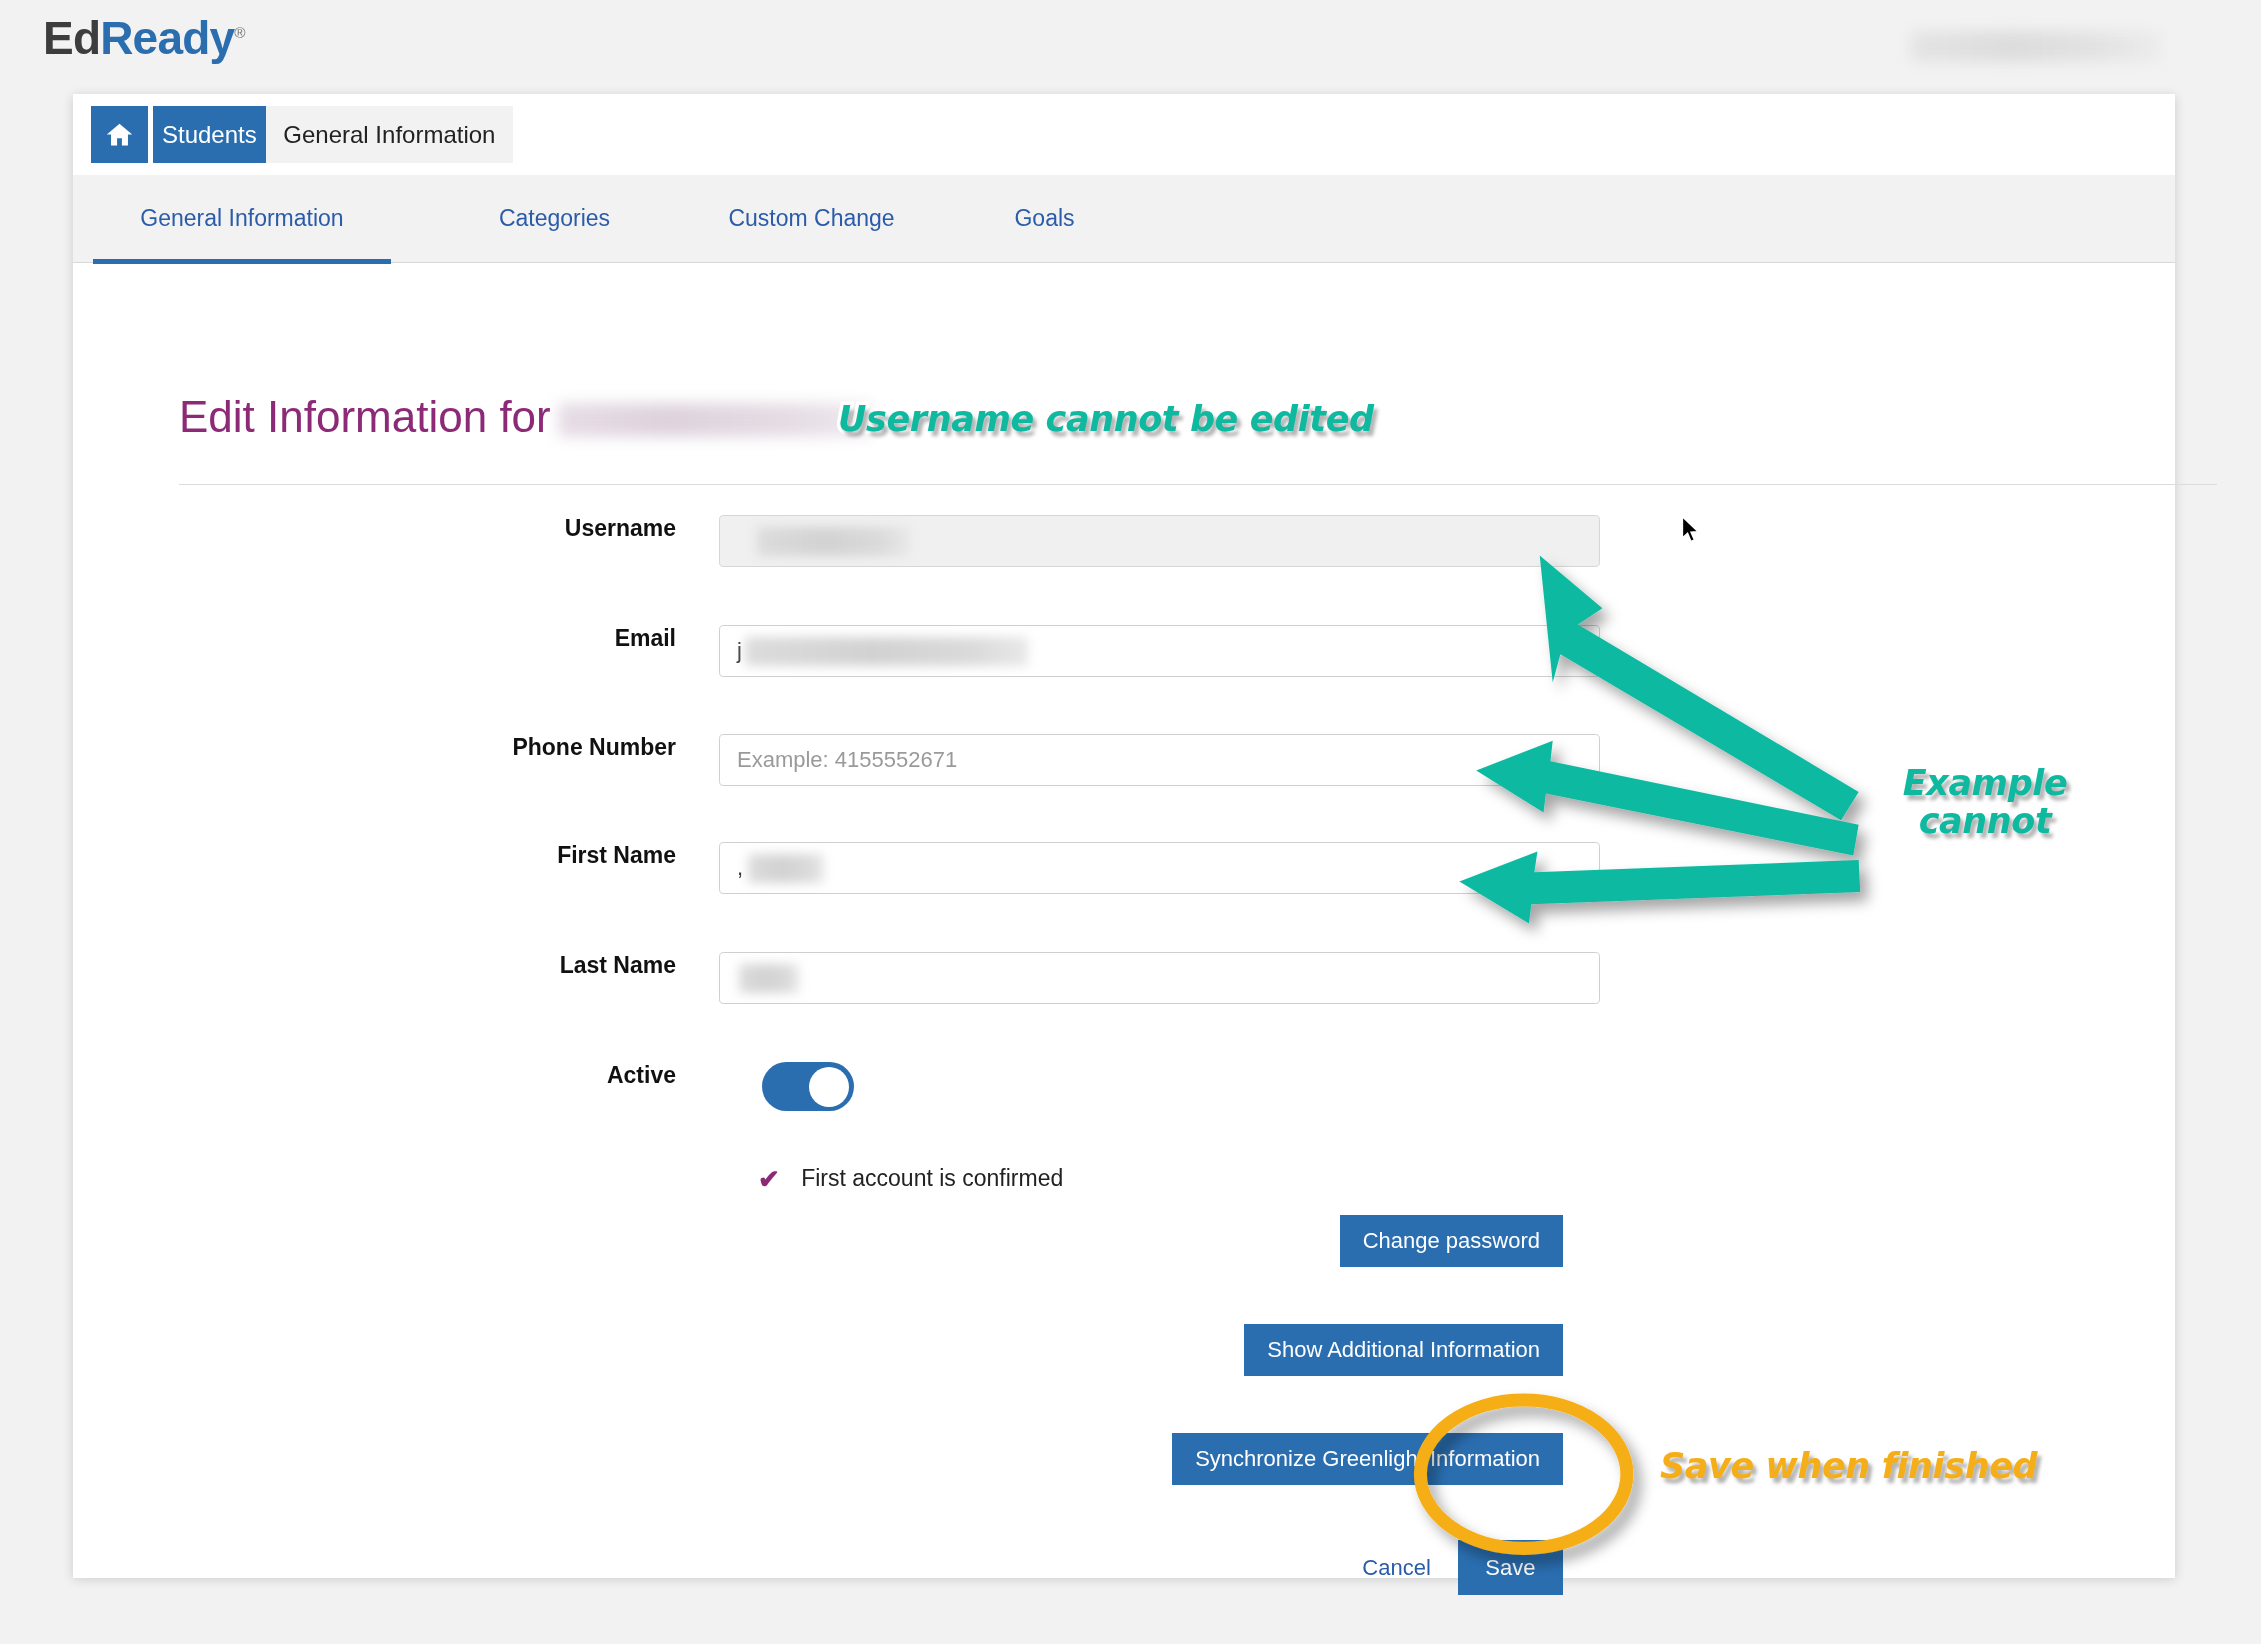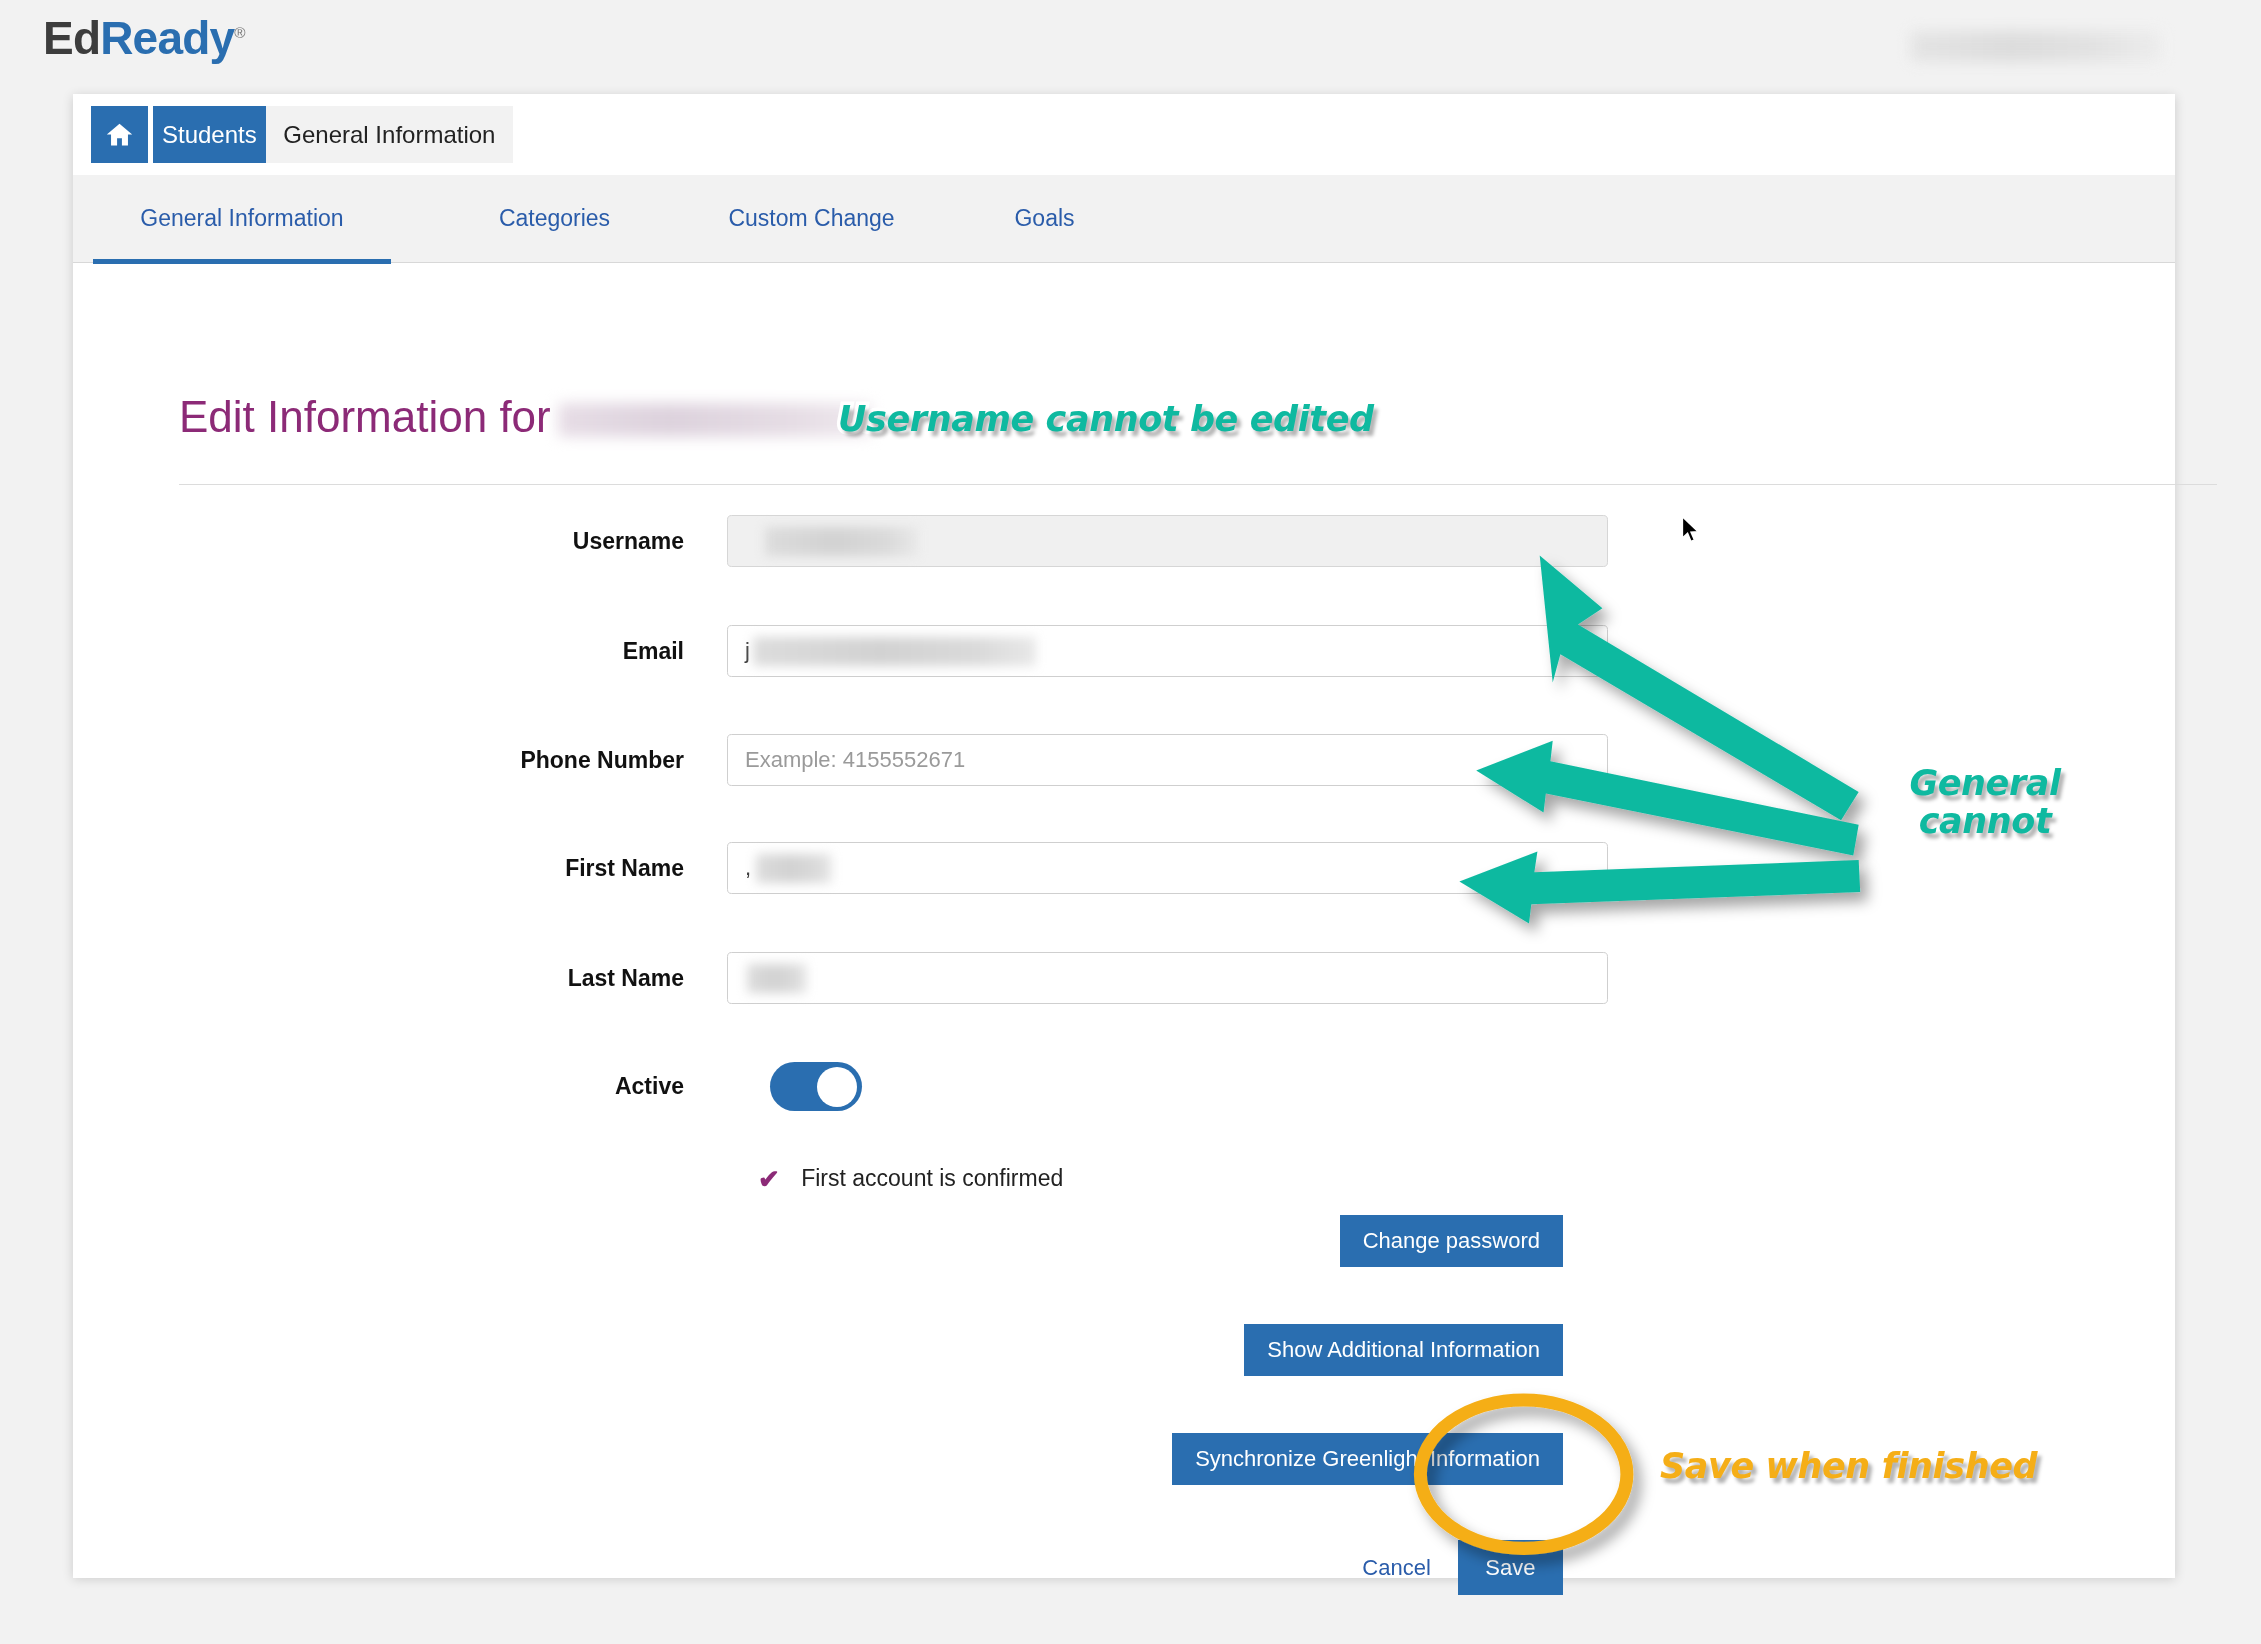--- a/index.html
+++ b/index.html
@@ -144,24 +144,23 @@
   .title-rule {
     position: absolute;
     left: 106px; top: 390px;
     width: 2038px; height: 0.8px;
     background: #dcdcdc;
   }
 
   
   .form-row {
     position: absolute;
-    left: 8px;
+    left: 0;
     width: 1606px;
     display: flex;
-    align-items: center;
   }
   .f-label {
     width: 646px;
     text-align: right;
     padding-right: 43px;
     font-size: 23px;
     font-weight: bold;
     color: #111;
   }
   .f-input {
@@ -441,21 +440,21 @@
     </g>
 
     <g filter="url(#sh)">
       <ellipse cx="1992" cy="1927" rx="135" ry="97" fill="none" stroke="#f5ae17" stroke-width="17"></ellipse>
     </g>
   </svg>
 
   <div class="anno anno-teal anno-username">Username cannot be edited</div>
 
   <div class="anno anno-teal anno-editable">
-    <div>General</div>
+    <div>Example</div>
     <div>cannot</div>
   </div>
 
   <div class="anno anno-gold anno-save">Save when finished</div>
 
   <svg class="cursor" viewBox="0 0 14 20">
     <path d="M1 1 L1 16 L4.6 12.6 L7 18.4 L9.4 17.3 L7 11.8 L12 11.5 Z" fill="#000" stroke="#fff" stroke-width="1"></path>
   </svg>
 
 </div>

